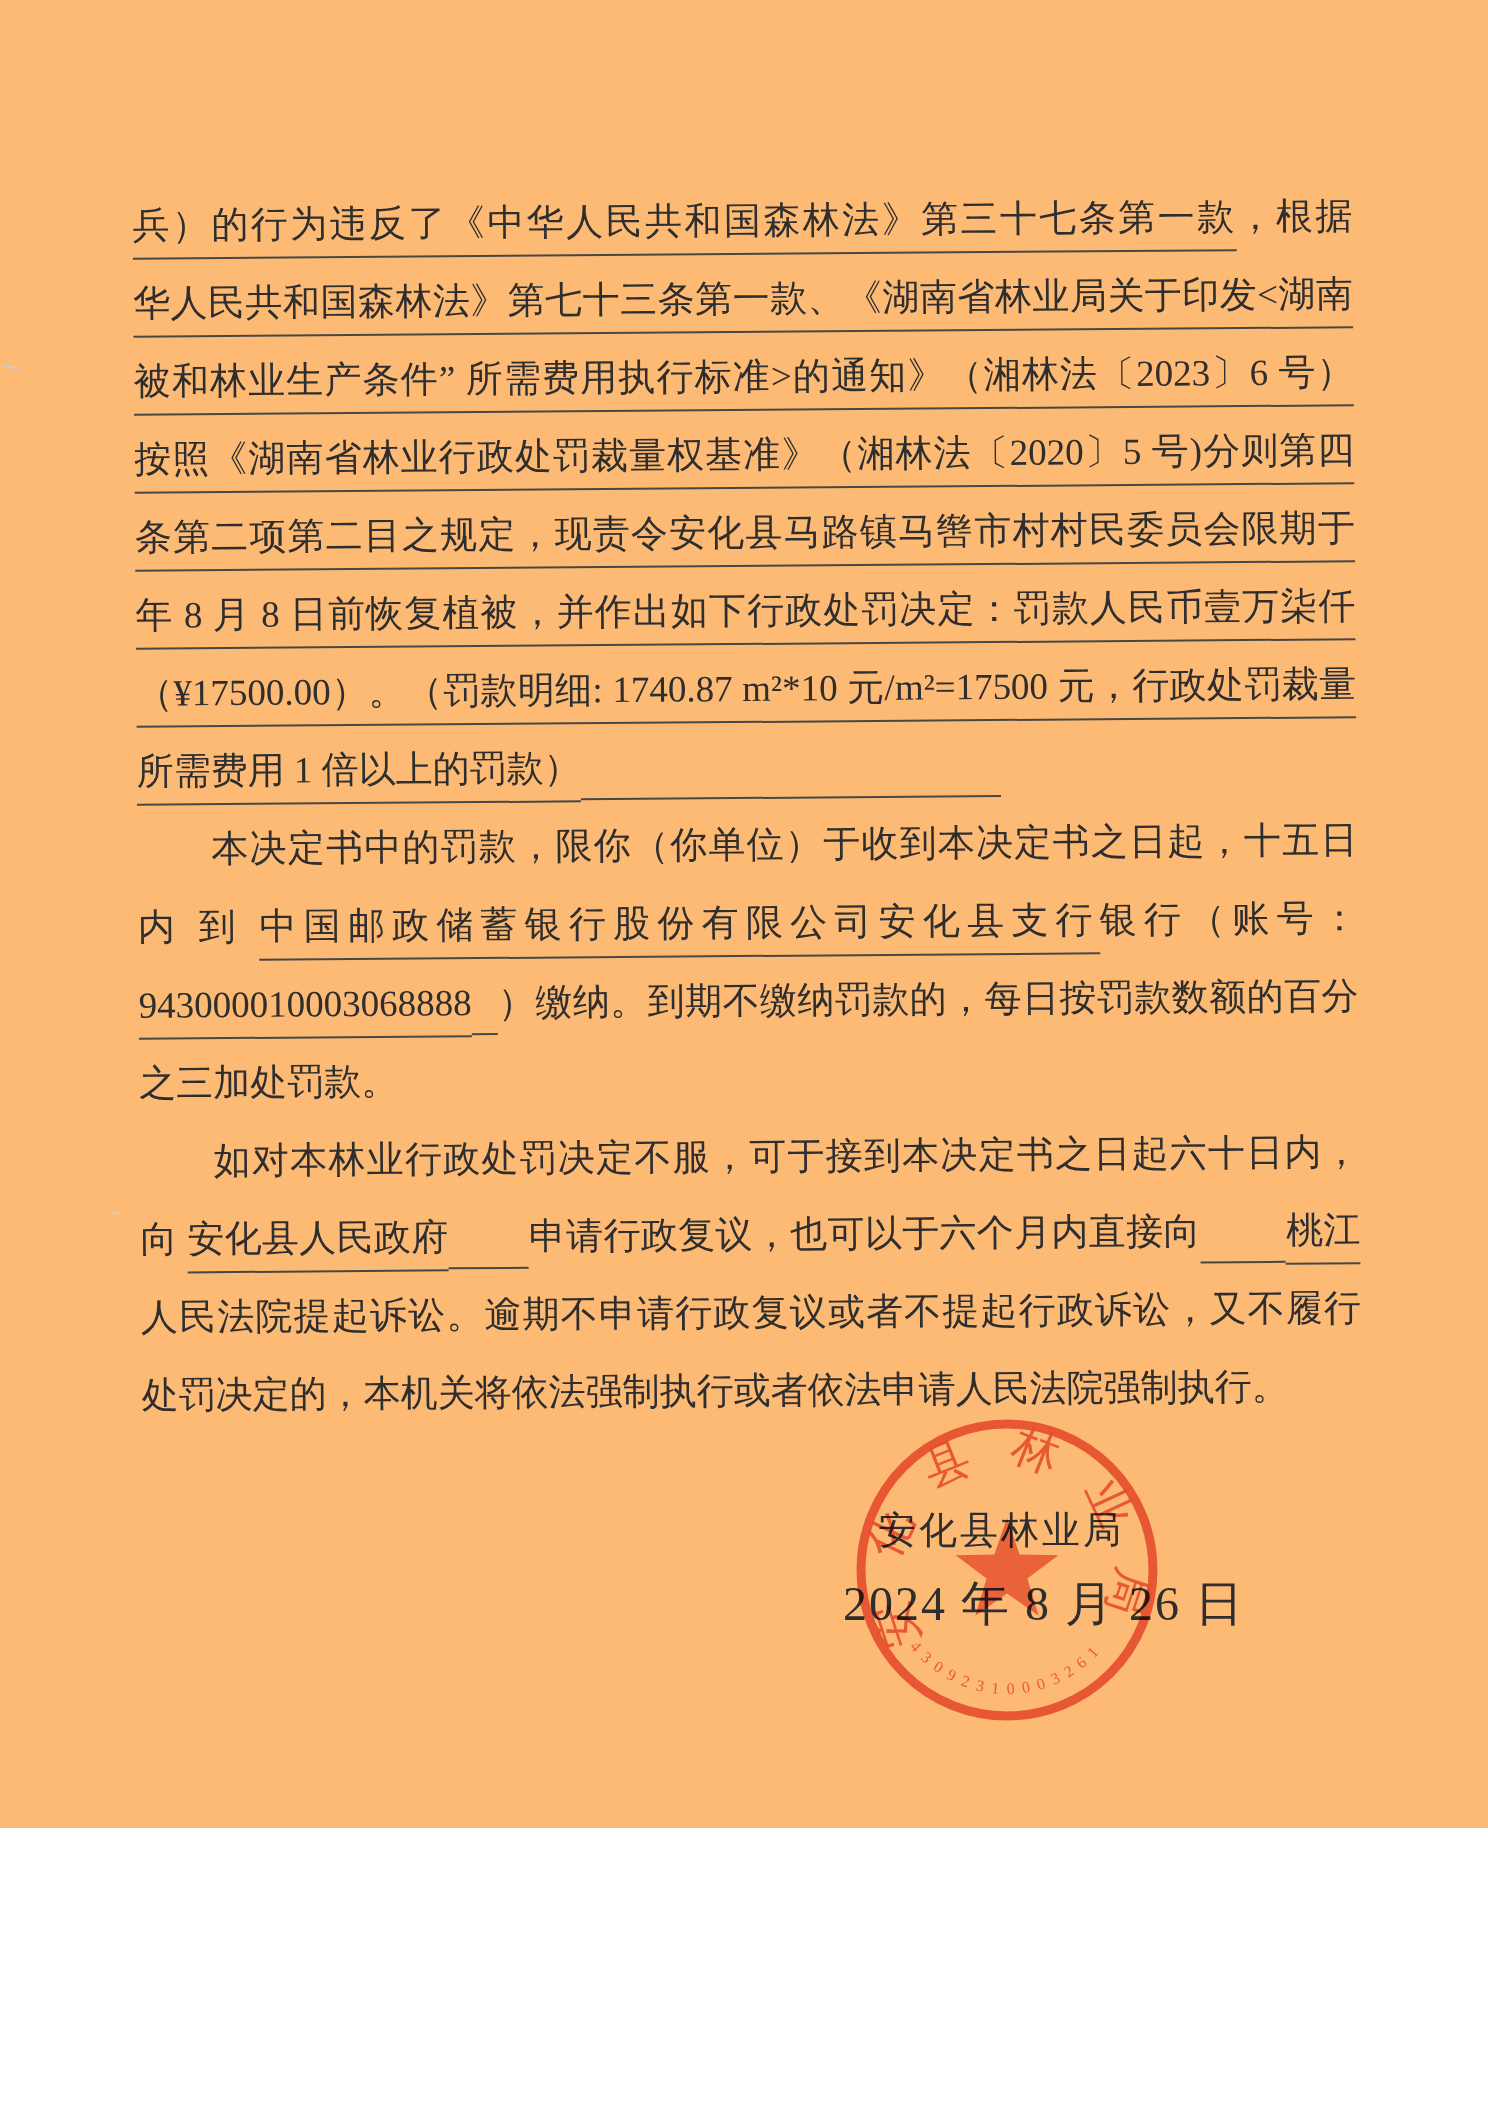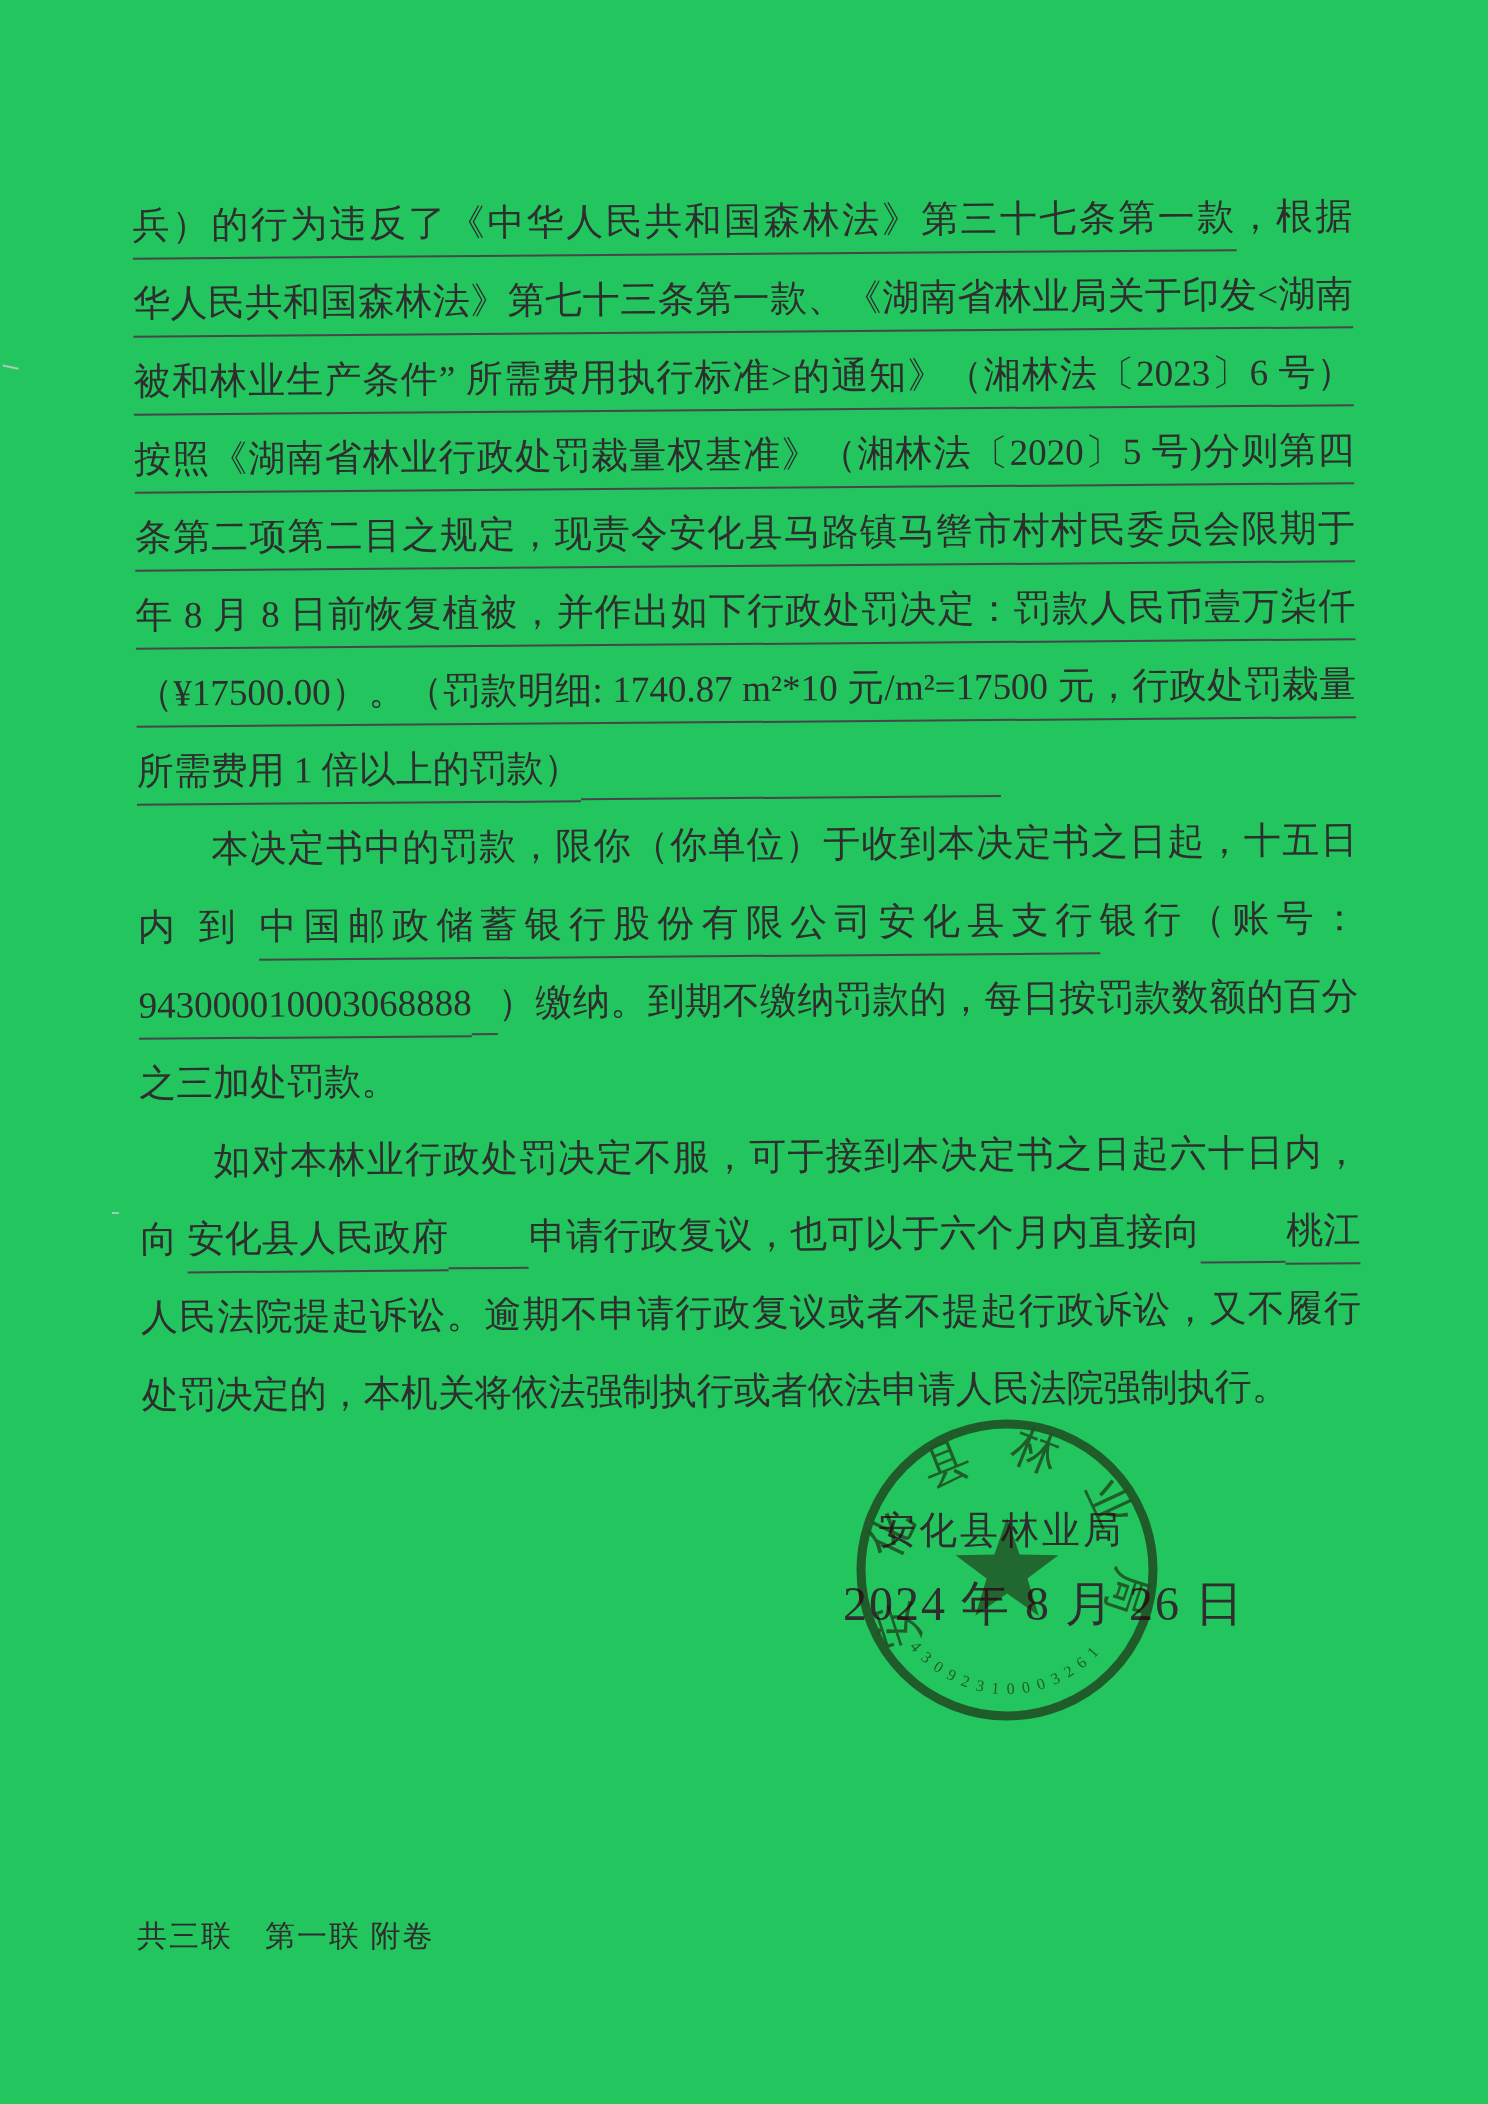--- a/index.html
+++ b/index.html
@@ -1,19 +1,19 @@
 <!DOCTYPE html>
 <html><head>
 <meta charset="utf-8">
 <style>
   html,body{margin:0;padding:0;background:#ffffff;}
   .sheet{
     position:relative;
-    width:1488px;height:2104px;
-    background:#22c55e;
+    width:1488px;height:1828px;
+    background:#fdba74;
     overflow:hidden;
     font-family:"Liberation Serif","DejaVu Serif",serif;
     color:#2e2e2e;
   }
   .textblock{
     position:absolute;left:137px;top:182px;width:1220px;
     font-size:37px;line-height:78px;
     transform:rotate(-0.45deg);
     transform-origin:50% 50%;
   }

